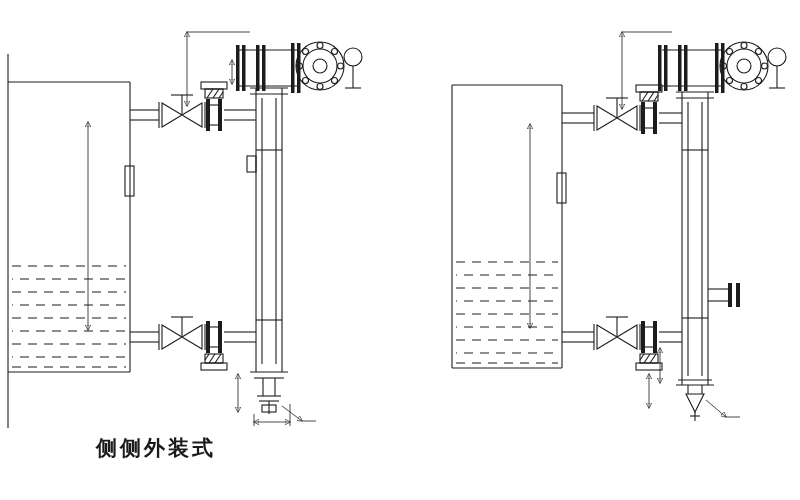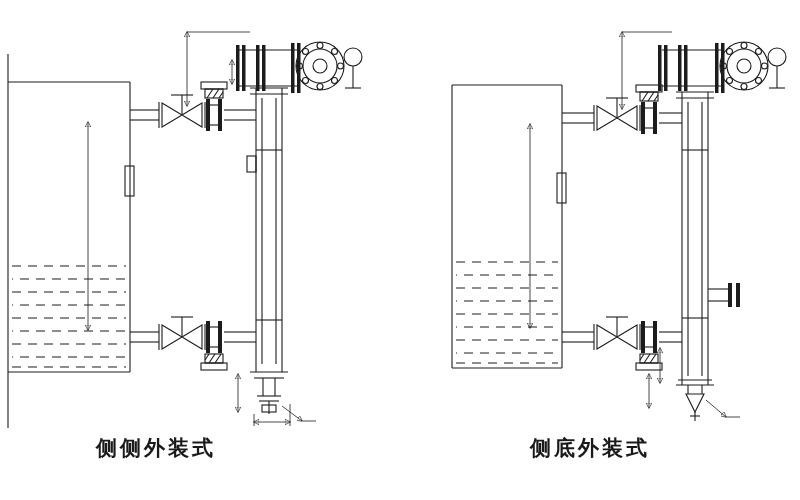--- a/index.html
+++ b/index.html
@@ -245,15 +245,14 @@
       <line class="dim" x1="222" y1="32" x2="272" y2="32"></line>
       <line class="dim" x1="130" y1="124" x2="130" y2="328" marker-start="url(#dimarrow)" marker-end="url(#dimarrow)"></line>
       <line class="dim" x1="260" y1="348" x2="260" y2="383" marker-start="url(#dimarrow)" marker-end="url(#dimarrow)"></line>
       <line class="dim" x1="249" y1="374" x2="249" y2="408" marker-start="url(#dimarrow)" marker-end="url(#dimarrow)"></line>
       <line class="dim" x1="306" y1="400" x2="326" y2="417" marker-end="url(#dimarrow)"></line>
       <line class="dim" x1="326" y1="417" x2="340" y2="417"></line>
     </g>
   </svg>
 
   <div class="label" style="left:96px; top:434px">侧侧外装式</div>
-  <div class="label" style="left:530px; top:434px">侧底外装式</div>
 
 </div>
 
 </body></html>

